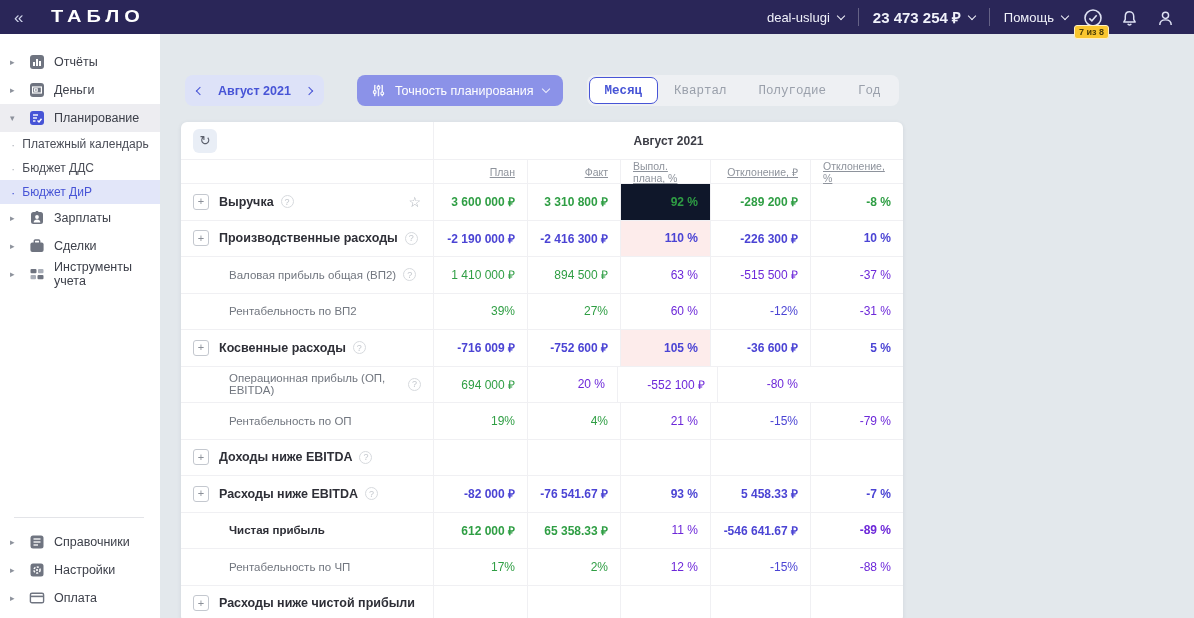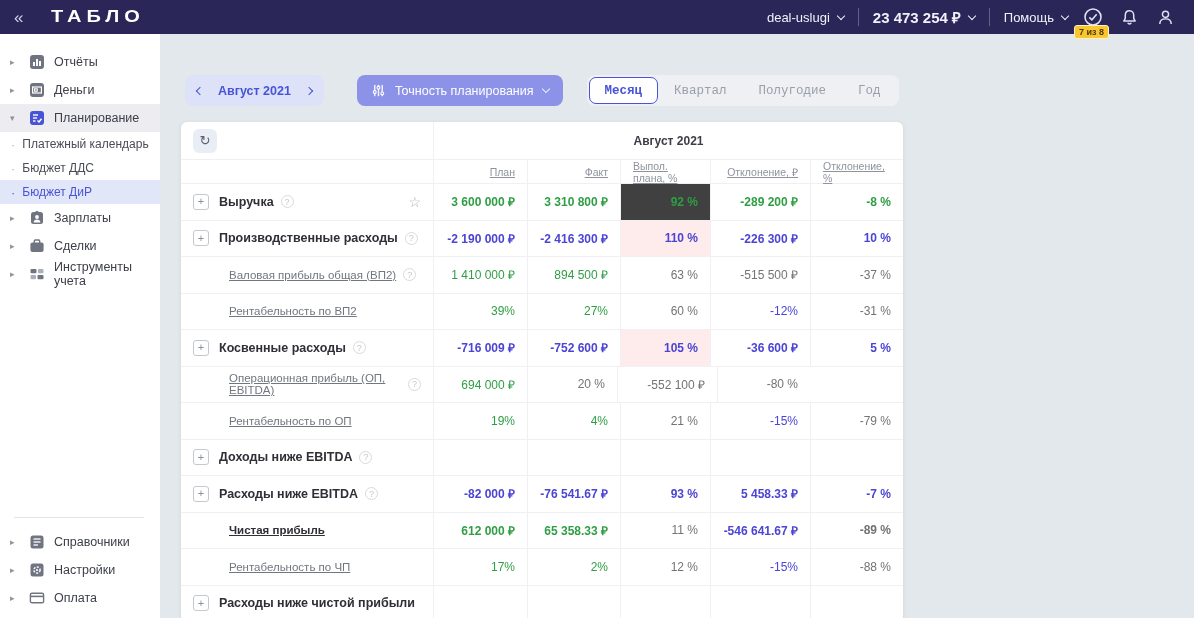--- a/index.html
+++ b/index.html
@@ -11,21 +11,21 @@
     padding:0 18px 0 14px; color:#e8eaf6; position:relative; z-index:5; }
   .collapse { font-size:17px; color:#cfd3ea; cursor:pointer; margin-right:28px; line-height:1; }
   .logo { color:#fff; font-weight:800; font-size:16px; letter-spacing:4px;
     transform:scaleX(1.25); transform-origin:left center; }
   .tb-right { margin-left:auto; display:flex; align-items:center; gap:14px; }
   .tb-item { display:flex; align-items:center; gap:8px; font-size:13px; color:#f0f1fa; cursor:pointer; }
   .tb-money { font-size:15px; font-weight:700; }
   .tb-div { width:1px; height:18px; background:rgba(255,255,255,.28); }
   .chev { display:inline-block; width:6px; height:6px; border-right:1.5px solid currentColor;
     border-bottom:1.5px solid currentColor; transform:rotate(45deg); margin-top:-3px; }
-  .tb-ico { width:22px; height:22px; display:flex; align-items:center; justify-content:center;
+  .tb-ico { width:22px; height:22px; display:flex; align-items:flex-end; justify-content:center;
     cursor:pointer; position:relative; }
   .badge { position:absolute; top:19px; left:-8px; background:#f9c62f; color:#4a3c05;
     font-size:9px; font-weight:700; padding:1px 4px; border-radius:3px;
     border:1px solid #fff0c2; white-space:nowrap; }
 
   
   .layout { display:flex; height:584px; }
   .sidebar { width:160px; background:#fff; display:flex; flex-direction:column;
     padding-top:14px; flex:none; }
   .content { flex:1; padding:19px 4px 0 21px;margin-top:22px; }
@@ -74,33 +74,33 @@
   .ghead { height:38px; }
   .ghead .span-head { width:470px; display:flex; align-items:center; justify-content:center;
     font-size:12px; font-weight:700; color:#3c3d46; border-left:1px solid #f0f0f3; }
   .refresh-btn { width:24px; height:24px; background:#e9eef6; border:none; border-radius:6px;
     color:#5c616d; font-size:13px; cursor:pointer; font-family:"DejaVu Sans", sans-serif;
     line-height:1; }
   .subhead { height:24px; }
   .subhead .tcell { font-size:10.5px; color:#8e939c; padding-top:1px;text-decoration:underline; }
   .body-row { height:36.5px; cursor:default; }
   .row-label { font-size:12.5px; font-weight:700; color:#2e2f37; }
-  .sub .row-label { font-size:11.5px; font-weight:400; color:#71767f; padding-left:36px;text-decoration:underline; }
+  .sub .row-label { font-size:11.5px; font-weight:400; color:#71767f; padding-left:36px; }
   .sub.bold-row .row-label { color:#2e2f37; font-weight:700; }
   .plus { width:16px; height:16px; border:1px solid #c4c8cf; border-radius:3px; color:#8a8f98;
     font-size:11px; display:flex; align-items:center; justify-content:center;
     margin-right:10px; flex:none; cursor:pointer; background:#fff; line-height:1; }
   .help { width:13px; height:13px; border:1px solid #d7dade; border-radius:50%;
     color:#c3c7cd; font-size:9px; display:flex; align-items:center; justify-content:center;
     margin-left:7px; flex:none; cursor:pointer; }
   .star { margin-left:auto; color:#a9aeb6; font-size:14px; cursor:pointer;
     font-family:"DejaVu Sans", sans-serif; line-height:1; }
-  .c-green { color:#2f9e44; } .c-blue { color:#4b44d4; } .c-dark { color:#737373;text-align:right; }
+  .c-green { color:#2f9e44; } .c-blue { color:#4b44d4; } .c-dark { color:#6d28d9;text-align:right; }
   .bold { font-weight:700; }
-  .bg-yellow { background:#404040; } .bg-pink { background:#fdeceb; }
+  .bg-yellow { background:#0f172a; } .bg-pink { background:#fdeceb; }
 </style>
 </head>
 <body>
 
 <div class="topbar">
   <span class="collapse">«</span>
   <span class="logo">ТАБЛО</span>
   <div class="tb-right">
     <div class="tb-item">
       <span>deal-uslugi</span>

